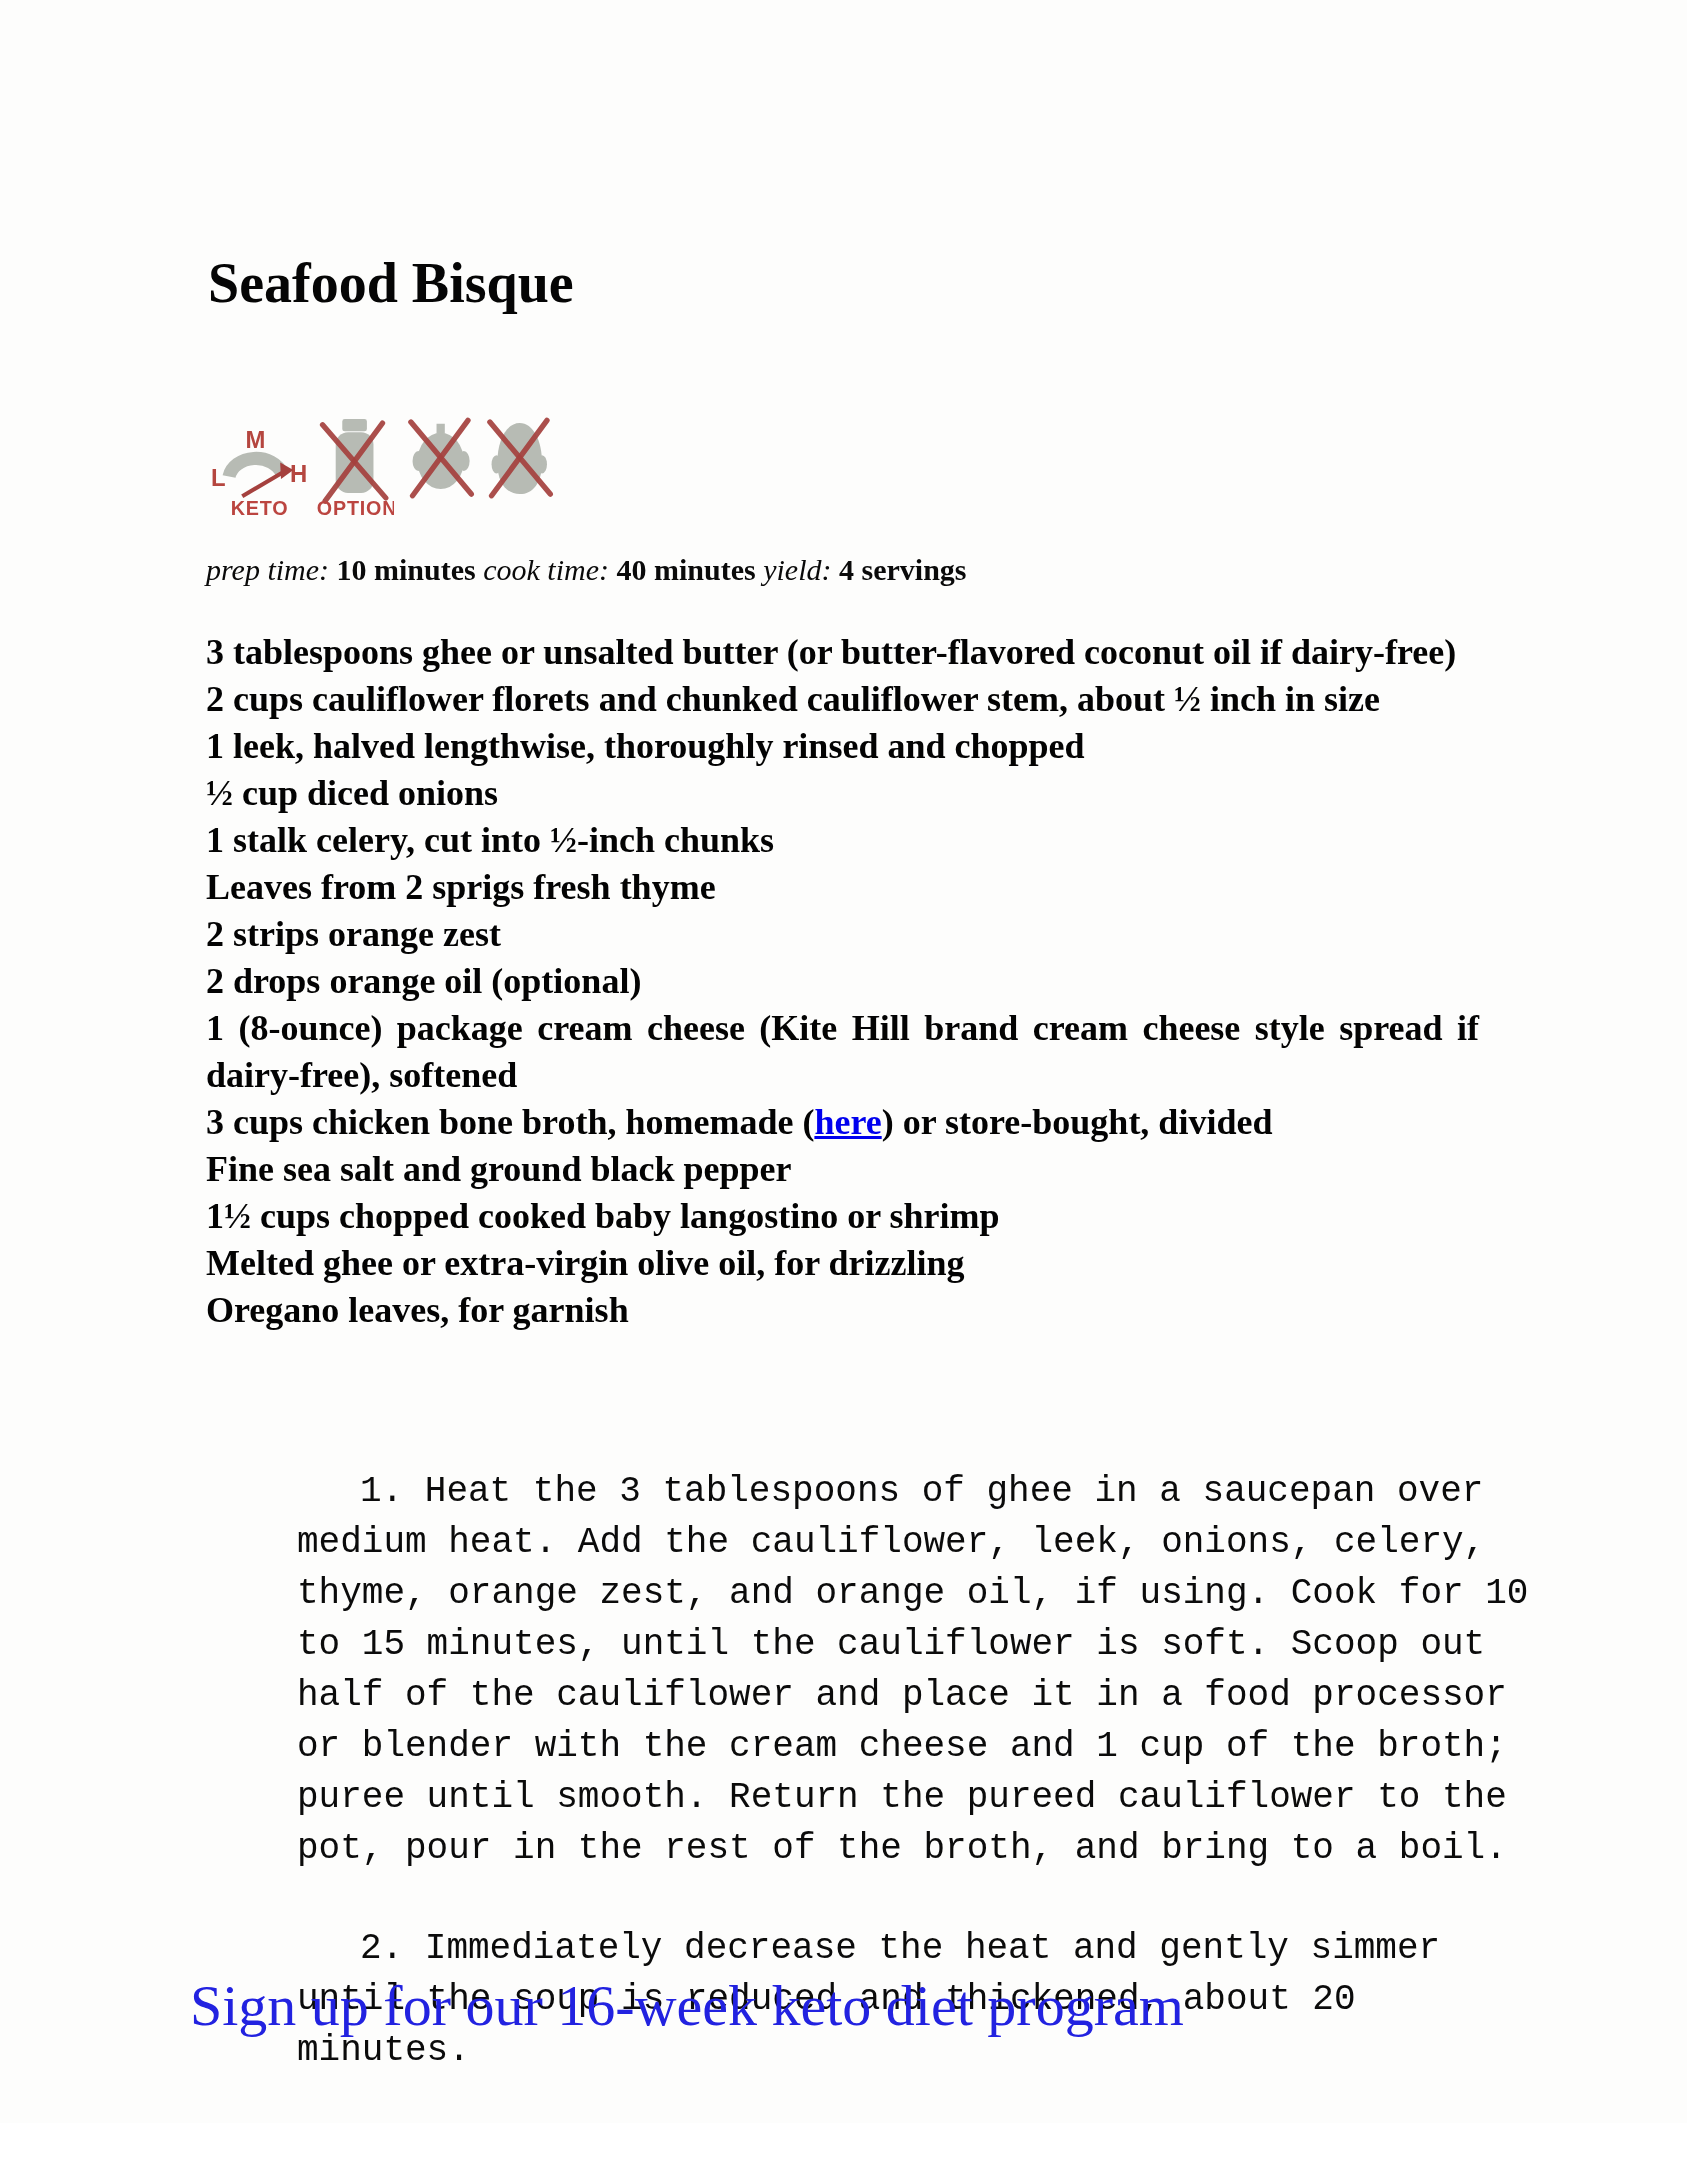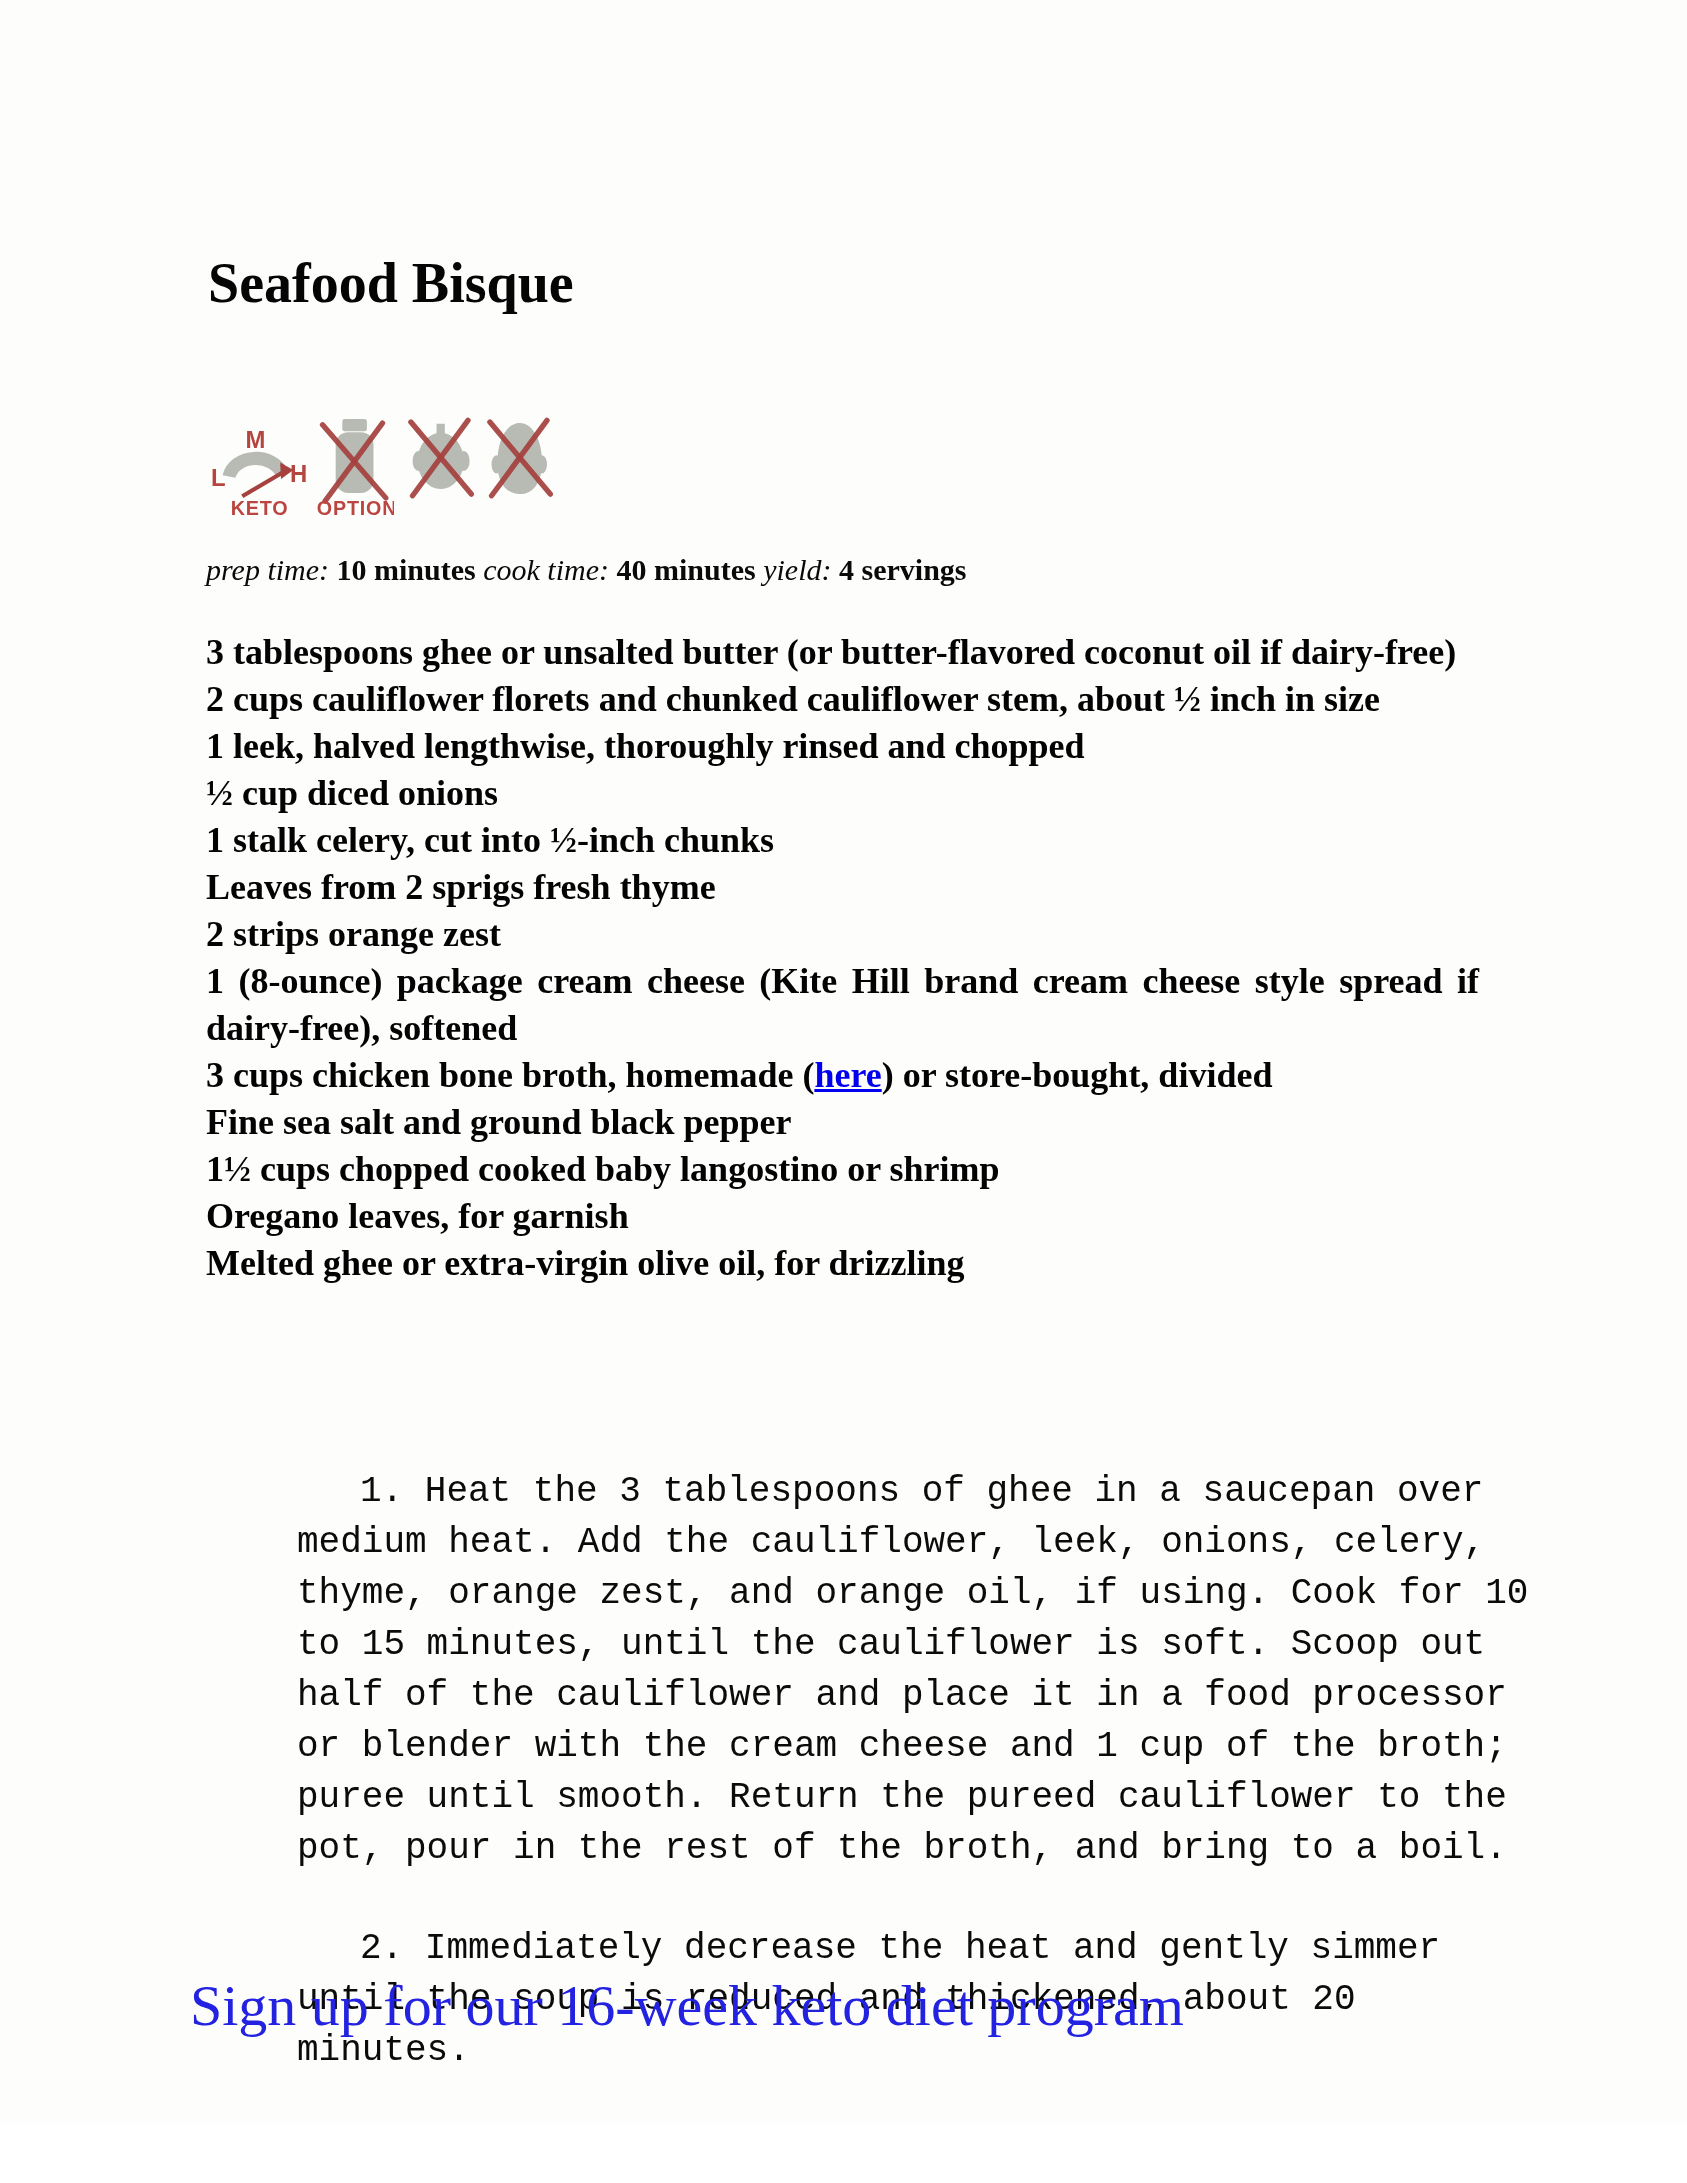--- a/index.html
+++ b/index.html
@@ -112,26 +112,27 @@
   </p>
 
   <div class="ingredients">
     <p>3 tablespoons ghee or unsalted butter (or butter-flavored coconut oil if dairy-free)</p>
     <p>2 cups cauliflower florets and chunked cauliflower stem, about ½ inch in size</p>
     <p>1 leek, halved lengthwise, thoroughly rinsed and chopped</p>
     <p>½ cup diced onions</p>
     <p>1 stalk celery, cut into ½-inch chunks</p>
     <p>Leaves from 2 sprigs fresh thyme</p>
     <p>2 strips orange zest</p>
+    <p>2 drops orange oil (optional)</p>
     <p>1 (8-ounce) package cream cheese (Kite Hill brand cream cheese style spread if dairy-free), softened</p>
     <p><span>3 cups chicken bone broth, homemade (</span><a class="inline-link" href="#">here</a><span>) or store-bought, divided</span></p>
     <p>Fine sea salt and ground black pepper</p>
     <p>1½ cups chopped cooked baby langostino or shrimp</p>
+    <p>Melted ghee or extra-virgin olive oil, for drizzling</p>
     <p>Oregano leaves, for garnish</p>
-    <p>Melted ghee or extra-virgin olive oil, for drizzling</p>
   </div>
 
   <div class="steps">
     <p>1. Heat the 3 tablespoons of ghee in a saucepan over medium heat. Add the cauliflower, leek, onions, celery, thyme, orange zest, and orange oil, if using. Cook for 10 to 15 minutes, until the cauliflower is soft. Scoop out half of the cauliflower and place it in a food processor or blender with the cream cheese and 1 cup of the broth; puree until smooth. Return the pureed cauliflower to the pot, pour in the rest of the broth, and bring to a boil.</p>
     <p>2. Immediately decrease the heat and gently simmer until the soup is reduced and thickened, about 20 minutes.</p>
   </div>
 
   <a class="signup" href="#">Sign up for our 16-week keto diet program</a>
 
 </div>

